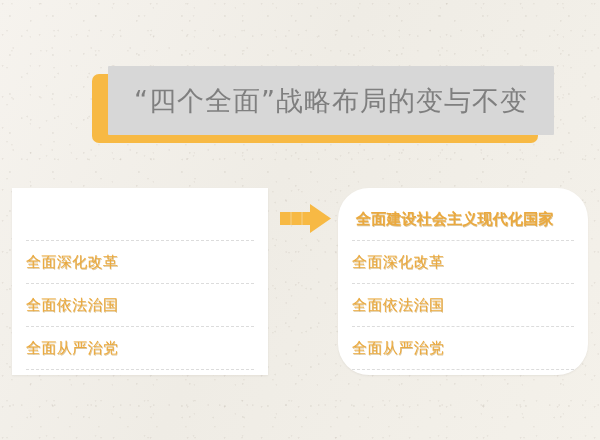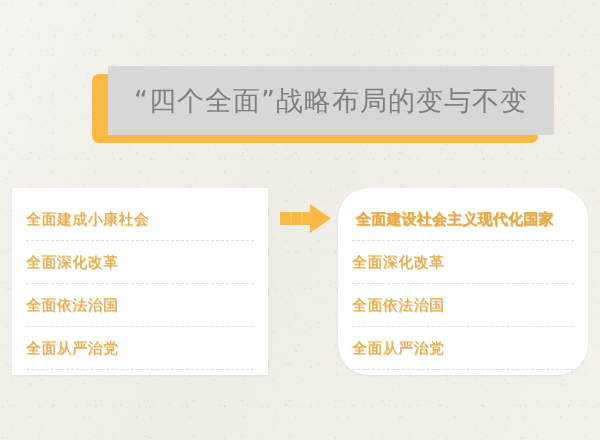--- a/index.html
+++ b/index.html
@@ -142,21 +142,20 @@
 <div id="title-banner">
   <div id="title-accent"></div>
   <div id="title-plate">
     <span id="title-text">“四个全面”战略布局的变与不变</span>
   </div>
 </div>
 
 <div class="panel" id="panel-before">
   <ul class="panel-list">
     <li class="panel-item">
-      <span class="item-label">全面建成小康社会</span>
       <span class="item-rule"></span>
     </li>
     <li class="panel-item">
       <span class="item-label">全面深化改革</span>
       <span class="item-rule"></span>
     </li>
     <li class="panel-item">
       <span class="item-label">全面依法治国</span>
       <span class="item-rule"></span>
     </li>

